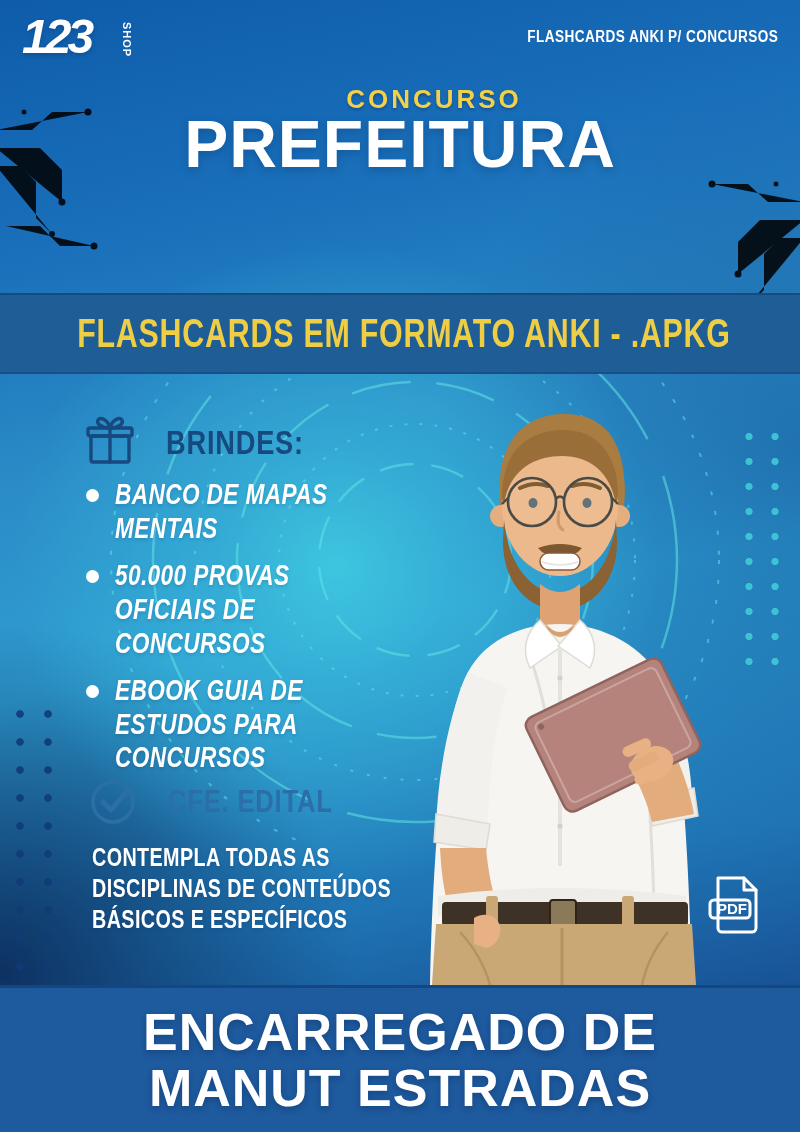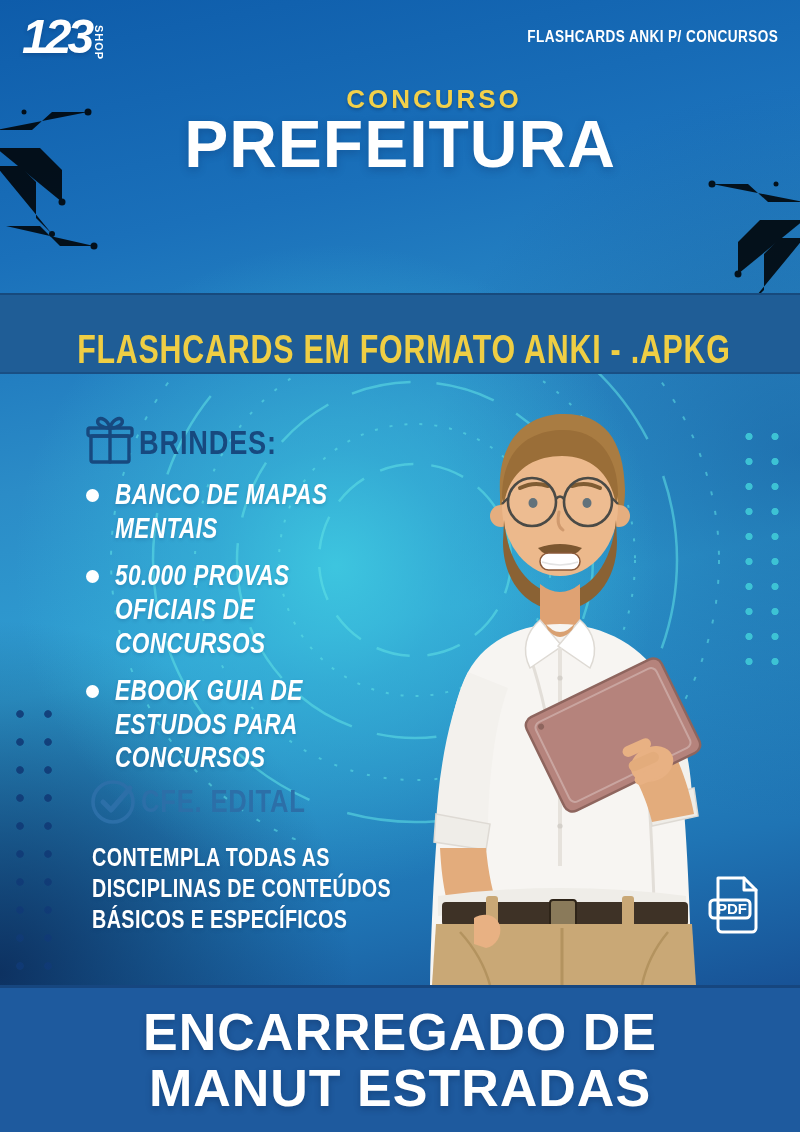--- a/index.html
+++ b/index.html
@@ -20,37 +20,37 @@
   .dots{position:absolute; z-index:1;}
   .dots-left{left:6px; top:700px; width:56px; height:272px;
     background-image:radial-gradient(circle, rgba(16,58,118,.9) 3.4px, rgba(16,58,118,0) 4.2px);
     background-size:28px 28px;}
   .dots-right{left:736px; top:424px; width:52px; height:244px;
     background-image:radial-gradient(circle, rgba(62,198,214,.95) 3.2px, rgba(62,198,214,0) 4px);
     background-size:26px 25px;}
   
   svg.circuit{position:absolute; color:#A9C9EC; opacity:.85; z-index:2;}
   
-  .logo{left:22px; top:14px; z-index:6; display:flex; align-items:flex-end;}
+  .logo{left:22px; top:14px; z-index:6; display:flex; align-items:center;gap:28px;}
   .logo-number{color:#fff; font-weight:700; font-style:italic; font-size:48px; line-height:46px; letter-spacing:-4px; text-shadow:0 2px 4px rgba(10,40,90,.3);}
   .logo-sub{color:#fff; font-weight:700; font-size:11px; letter-spacing:1px; writing-mode:vertical-rl; margin:6px 0 0 3px;}
   .tagline{right:22px; top:28px; z-index:6; color:#fff; font-weight:700; font-size:16px; letter-spacing:.5px; transform:scaleX(.85); transform-origin:100% 50%; white-space:nowrap;}
   
   .kicker{left:0; top:84px; width:100%; text-align:center; z-index:6;
     color:#F2D04A; font-weight:700; font-size:26px; letter-spacing:3px; text-shadow:0 2px 3px rgba(16,50,100,.45);padding-left:34px;}
   .title-line{left:0; width:100%; text-align:center; z-index:6; color:#fff; font-weight:700; font-size:66px; letter-spacing:1px; line-height:1.0; text-shadow:0 3px 8px rgba(10,40,90,.28); white-space:nowrap;}
   .title-line1{top:111px;}
   .title-line2{top:188px;}
   
   .banner{left:0; top:293px; width:100%; height:81px; z-index:6; background:#1F5D96;
     border-top:2px solid rgba(10,40,80,.35); border-bottom:2px solid rgba(10,40,80,.25);
-    display:flex; align-items:flex-end; justify-content:center; box-sizing:border-box;padding-left:8px;}
+    display:flex; align-items:center; justify-content:center; box-sizing:border-box;padding-left:8px;}
   .banner-text{color:#EFCE44; font-weight:700; font-size:40px; letter-spacing:1px; transform:scaleX(.76); transform-origin:50% 50%; white-space:nowrap;}
   
-  .heading-row{position:absolute; z-index:6; display:flex; align-items:center; gap:3px;justify-content:flex-end;}
+  .heading-row{position:absolute; z-index:6; display:flex; align-items:center; gap:30px;justify-content:flex-end;}
   .brindes-row{left:84px; top:416px;}
   .edital-row{left:88px; top:776px;}
   .heading-text-navy{color:#17497F; font-weight:700; font-size:34px; letter-spacing:1px; transform:scaleX(.8); transform-origin:0 50%; white-space:nowrap;}
   .heading-text-blue{color:#2C6FA8; font-weight:700; font-size:32px; letter-spacing:1px; transform:scaleX(.8); transform-origin:0 50%; white-space:nowrap;}
   .bullets{left:84px; top:478px; z-index:6; width:360px;font-style:italic;}
   .bullet-item{display:flex; align-items:flex-start; margin-bottom:13px;}
   .bullet-dot{flex:0 0 auto; width:13px; height:13px; border-radius:50%; background:#fff; margin:11px 16px 0 2px;}
   .bullet-text{color:#fff; font-weight:700; font-size:29px; line-height:1.17; letter-spacing:.5px; width:450px; transform:scaleX(.78); transform-origin:0 0; text-shadow:0 2px 4px rgba(10,50,100,.18);}
   .edital-desc{left:92px; top:842px; z-index:6; color:#fff; font-weight:700; font-size:25px; line-height:1.24; letter-spacing:.5px; width:420px; transform:scaleX(.79); transform-origin:0 0; text-shadow:0 2px 4px rgba(10,50,100,.18);}
   

